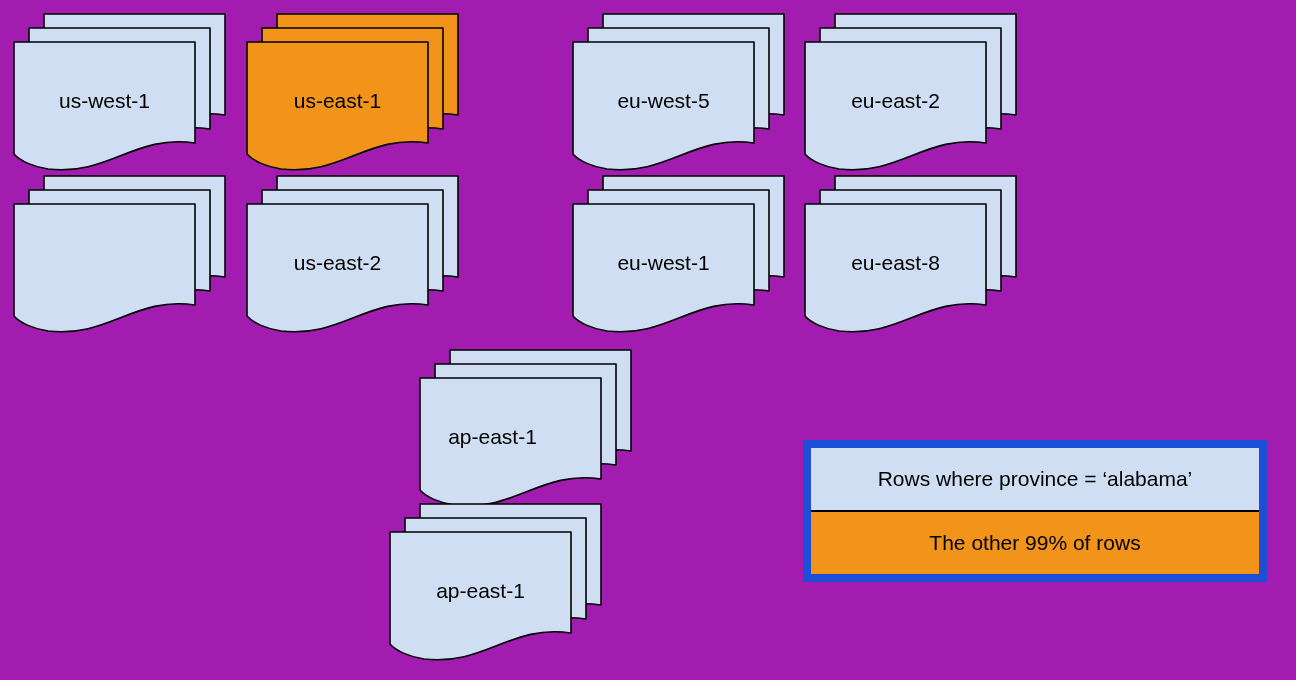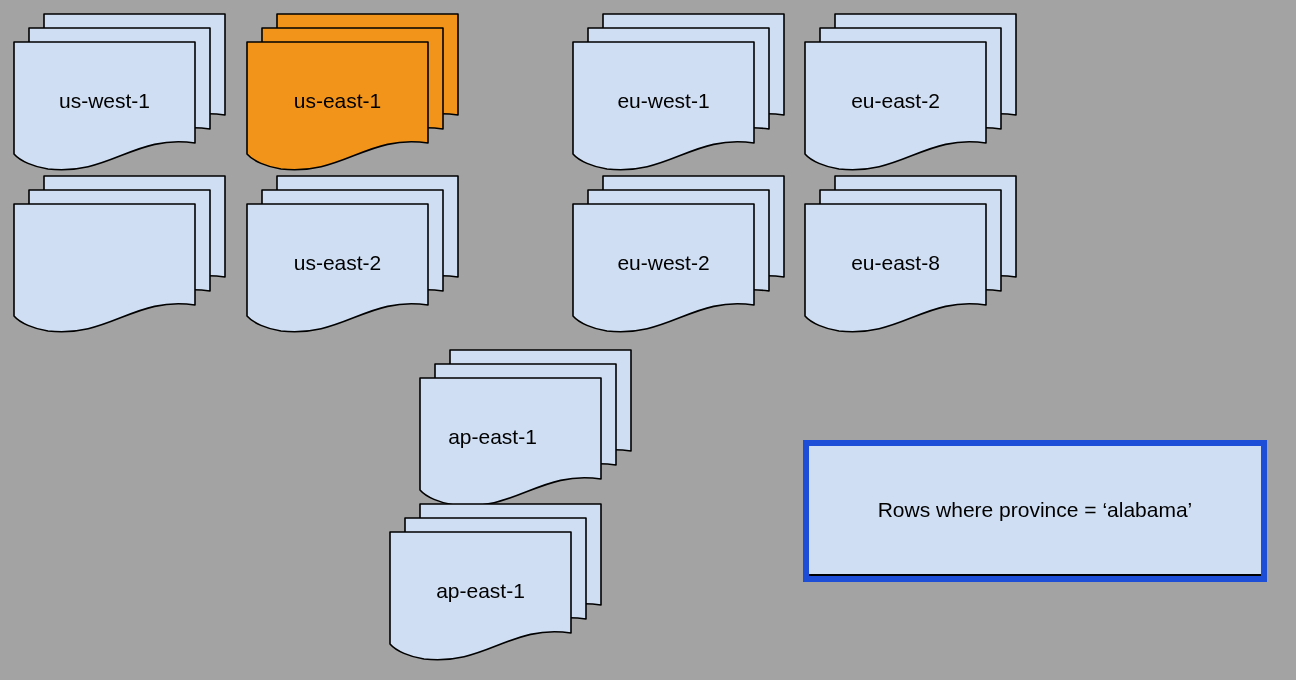--- a/index.html
+++ b/index.html
@@ -5,21 +5,21 @@
   html, body {
     margin: 0;
     padding: 0;
     background: #ffffff;
     font-family: "Liberation Sans", sans-serif;
   }
   .canvas {
     position: relative;
     width: 1296px;
     height: 680px;
-    background: #a3a3a3;
+    background: #a21caf;
     overflow: hidden;
   }
   .stack {
     position: absolute;
     width: 211px;
     height: 158px;
   }
   .stack svg {
     display: block;
     overflow: visible;
@@ -55,21 +55,21 @@
   .s-ape1 { left: 402px; top: 350px; padding-left: 18px; }
   .s-ape2 { left: 390px; top: 504px; }
 
   .legend {
     position: absolute;
     left: 803px;
     top: 440px;
     width: 464px;
     height: 142px;
     box-sizing: border-box;
-    border: 6px solid #1d4ed8;
+    border: 8px solid #1d4ed8;
     display: flex;
     flex-direction: column;
   }
   .legend-row {
     flex: 1;
     display: flex;
     align-items: center;
     justify-content: center;
     font-size: 21px;
     color: #000000;
@@ -122,80 +122,80 @@
       <g transform="translate(30,0)">
           <path class="doc" d="M0,0 L181,0 L181,101 C120,92 96,134 34,127 C20,125 6,119 0,112 Z" fill="#cfdef2"></path>
         </g>
       <g transform="translate(15,14)">
           <path class="doc" d="M0,0 L181,0 L181,101 C120,92 96,134 34,127 C20,125 6,119 0,112 Z" fill="#cfdef2"></path>
         </g>
       <g transform="translate(0,28)">
           <path class="doc" d="M0,0 L181,0 L181,101 C120,92 96,134 34,127 C20,125 6,119 0,112 Z" fill="#cfdef2"></path>
         </g>
     </svg>
+    <span class="stack-label">eu-west-5</span>
+  </div>
+
+  <div class="stack s-eue1">
+    <svg width="211" height="158" viewBox="0 0 211 158">
+      <g transform="translate(30,0)">
+          <path class="doc" d="M0,0 L181,0 L181,101 C120,92 96,134 34,127 C20,125 6,119 0,112 Z" fill="#cfdef2"></path>
+        </g>
+      <g transform="translate(15,14)">
+          <path class="doc" d="M0,0 L181,0 L181,101 C120,92 96,134 34,127 C20,125 6,119 0,112 Z" fill="#cfdef2"></path>
+        </g>
+      <g transform="translate(0,28)">
+          <path class="doc" d="M0,0 L181,0 L181,101 C120,92 96,134 34,127 C20,125 6,119 0,112 Z" fill="#cfdef2"></path>
+        </g>
+    </svg>
+    <span class="stack-label">eu-east-2</span>
+  </div>
+
+  <div class="stack s-usw2">
+    <svg width="211" height="158" viewBox="0 0 211 158">
+      <g transform="translate(30,0)">
+          <path class="doc" d="M0,0 L181,0 L181,101 C120,92 96,134 34,127 C20,125 6,119 0,112 Z" fill="#cfdef2"></path>
+        </g>
+      <g transform="translate(15,14)">
+          <path class="doc" d="M0,0 L181,0 L181,101 C120,92 96,134 34,127 C20,125 6,119 0,112 Z" fill="#cfdef2"></path>
+        </g>
+      <g transform="translate(0,28)">
+          <path class="doc" d="M0,0 L181,0 L181,101 C120,92 96,134 34,127 C20,125 6,119 0,112 Z" fill="#cfdef2"></path>
+        </g>
+    </svg>
+  </div>
+
+  <div class="stack s-use2">
+    <svg width="211" height="158" viewBox="0 0 211 158">
+      <g transform="translate(30,0)">
+          <path class="doc" d="M0,0 L181,0 L181,101 C120,92 96,134 34,127 C20,125 6,119 0,112 Z" fill="#cfdef2"></path>
+        </g>
+      <g transform="translate(15,14)">
+          <path class="doc" d="M0,0 L181,0 L181,101 C120,92 96,134 34,127 C20,125 6,119 0,112 Z" fill="#cfdef2"></path>
+        </g>
+      <g transform="translate(0,28)">
+          <path class="doc" d="M0,0 L181,0 L181,101 C120,92 96,134 34,127 C20,125 6,119 0,112 Z" fill="#cfdef2"></path>
+        </g>
+    </svg>
+    <span class="stack-label">us-east-2</span>
+  </div>
+
+  <div class="stack s-euw2">
+    <svg width="211" height="158" viewBox="0 0 211 158">
+      <g transform="translate(30,0)">
+          <path class="doc" d="M0,0 L181,0 L181,101 C120,92 96,134 34,127 C20,125 6,119 0,112 Z" fill="#cfdef2"></path>
+        </g>
+      <g transform="translate(15,14)">
+          <path class="doc" d="M0,0 L181,0 L181,101 C120,92 96,134 34,127 C20,125 6,119 0,112 Z" fill="#cfdef2"></path>
+        </g>
+      <g transform="translate(0,28)">
+          <path class="doc" d="M0,0 L181,0 L181,101 C120,92 96,134 34,127 C20,125 6,119 0,112 Z" fill="#cfdef2"></path>
+        </g>
+    </svg>
     <span class="stack-label">eu-west-1</span>
-  </div>
-
-  <div class="stack s-eue1">
-    <svg width="211" height="158" viewBox="0 0 211 158">
-      <g transform="translate(30,0)">
-          <path class="doc" d="M0,0 L181,0 L181,101 C120,92 96,134 34,127 C20,125 6,119 0,112 Z" fill="#cfdef2"></path>
-        </g>
-      <g transform="translate(15,14)">
-          <path class="doc" d="M0,0 L181,0 L181,101 C120,92 96,134 34,127 C20,125 6,119 0,112 Z" fill="#cfdef2"></path>
-        </g>
-      <g transform="translate(0,28)">
-          <path class="doc" d="M0,0 L181,0 L181,101 C120,92 96,134 34,127 C20,125 6,119 0,112 Z" fill="#cfdef2"></path>
-        </g>
-    </svg>
-    <span class="stack-label">eu-east-2</span>
-  </div>
-
-  <div class="stack s-usw2">
-    <svg width="211" height="158" viewBox="0 0 211 158">
-      <g transform="translate(30,0)">
-          <path class="doc" d="M0,0 L181,0 L181,101 C120,92 96,134 34,127 C20,125 6,119 0,112 Z" fill="#cfdef2"></path>
-        </g>
-      <g transform="translate(15,14)">
-          <path class="doc" d="M0,0 L181,0 L181,101 C120,92 96,134 34,127 C20,125 6,119 0,112 Z" fill="#cfdef2"></path>
-        </g>
-      <g transform="translate(0,28)">
-          <path class="doc" d="M0,0 L181,0 L181,101 C120,92 96,134 34,127 C20,125 6,119 0,112 Z" fill="#cfdef2"></path>
-        </g>
-    </svg>
-  </div>
-
-  <div class="stack s-use2">
-    <svg width="211" height="158" viewBox="0 0 211 158">
-      <g transform="translate(30,0)">
-          <path class="doc" d="M0,0 L181,0 L181,101 C120,92 96,134 34,127 C20,125 6,119 0,112 Z" fill="#cfdef2"></path>
-        </g>
-      <g transform="translate(15,14)">
-          <path class="doc" d="M0,0 L181,0 L181,101 C120,92 96,134 34,127 C20,125 6,119 0,112 Z" fill="#cfdef2"></path>
-        </g>
-      <g transform="translate(0,28)">
-          <path class="doc" d="M0,0 L181,0 L181,101 C120,92 96,134 34,127 C20,125 6,119 0,112 Z" fill="#cfdef2"></path>
-        </g>
-    </svg>
-    <span class="stack-label">us-east-2</span>
-  </div>
-
-  <div class="stack s-euw2">
-    <svg width="211" height="158" viewBox="0 0 211 158">
-      <g transform="translate(30,0)">
-          <path class="doc" d="M0,0 L181,0 L181,101 C120,92 96,134 34,127 C20,125 6,119 0,112 Z" fill="#cfdef2"></path>
-        </g>
-      <g transform="translate(15,14)">
-          <path class="doc" d="M0,0 L181,0 L181,101 C120,92 96,134 34,127 C20,125 6,119 0,112 Z" fill="#cfdef2"></path>
-        </g>
-      <g transform="translate(0,28)">
-          <path class="doc" d="M0,0 L181,0 L181,101 C120,92 96,134 34,127 C20,125 6,119 0,112 Z" fill="#cfdef2"></path>
-        </g>
-    </svg>
-    <span class="stack-label">eu-west-2</span>
   </div>
 
   <div class="stack s-eue2">
     <svg width="211" height="158" viewBox="0 0 211 158">
       <g transform="translate(30,0)">
           <path class="doc" d="M0,0 L181,0 L181,101 C120,92 96,134 34,127 C20,125 6,119 0,112 Z" fill="#cfdef2"></path>
         </g>
       <g transform="translate(15,14)">
           <path class="doc" d="M0,0 L181,0 L181,101 C120,92 96,134 34,127 C20,125 6,119 0,112 Z" fill="#cfdef2"></path>
         </g>
@@ -233,15 +233,18 @@
           <path class="doc" d="M0,0 L181,0 L181,101 C120,92 96,134 34,127 C20,125 6,119 0,112 Z" fill="#cfdef2"></path>
         </g>
     </svg>
     <span class="stack-label">ap-east-1</span>
   </div>
 
   <div class="legend">
     <div class="legend-row legend-blue">
       <span>Rows where province = ‘alabama’</span>
     </div>
+    <div class="legend-row legend-orange">
+      <span>The other 99% of rows</span>
+    </div>
   </div>
 
 </div>
 
 </body></html>

